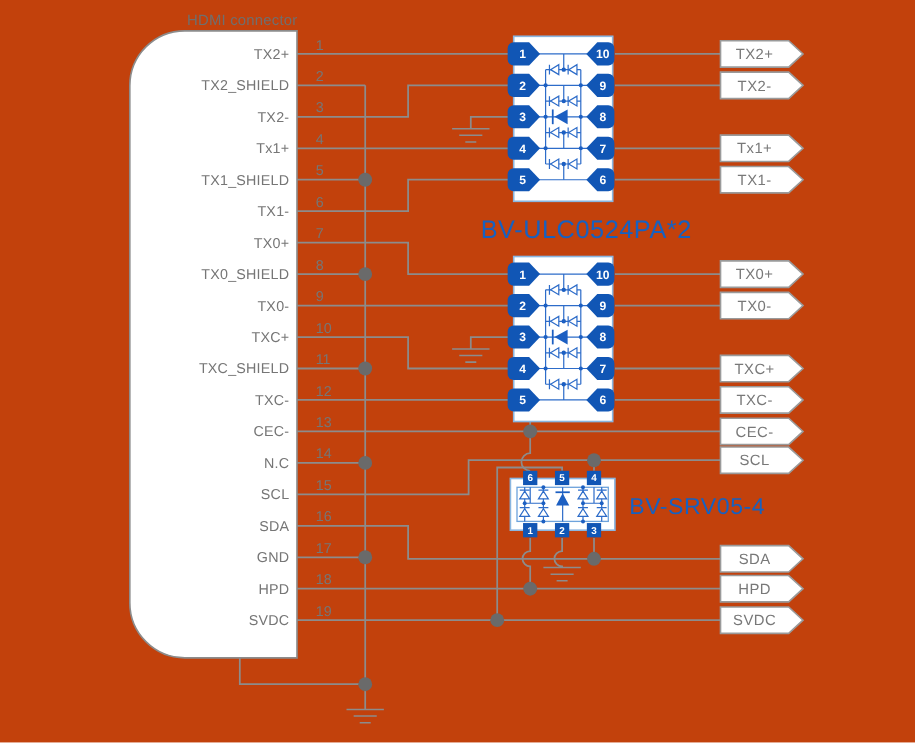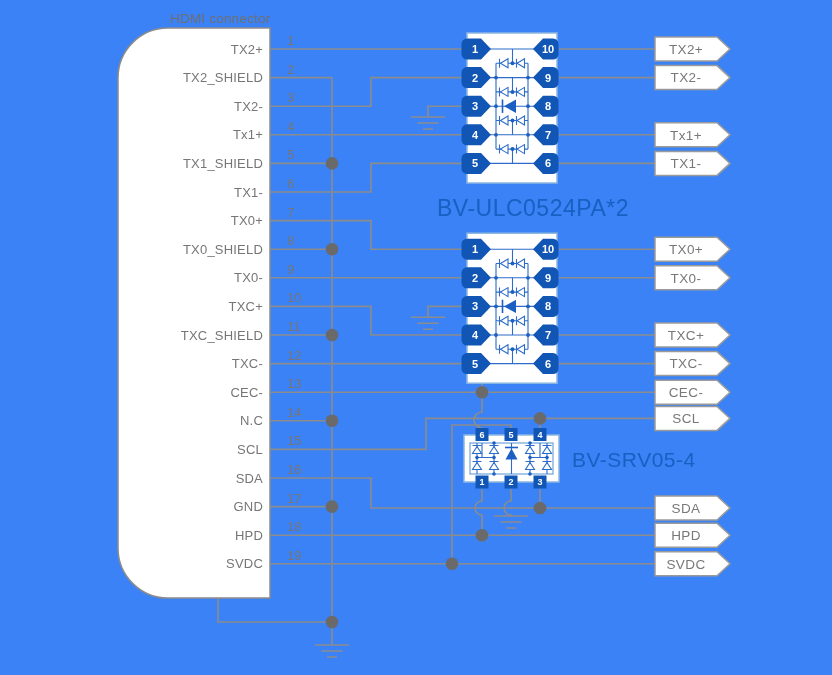--- a/index.html
+++ b/index.html
@@ -1,16 +1,16 @@
 <!DOCTYPE html>
 <html><head>
 <meta charset="utf-8">
 <style>
   html,body{margin:0;padding:0;background:#ffffff;}
-  .stage{position:relative;width:832px;height:675px;background:#3b82f6;overflow:hidden;
+  .stage{position:relative;width:832px;height:675px;background:#c2410c;overflow:hidden;
          font-family:"Liberation Sans", sans-serif;}
   svg{position:absolute;inset:0;}
   svg text{font-family:"Liberation Sans", sans-serif;}
   .wire{stroke:#8c8c8c;stroke-width:1.6;fill:none;}
   .thin{stroke:#8c8c8c;stroke-width:1.4;fill:none;}
   .outline{stroke:#8c8c8c;stroke-width:1.5;fill:#ffffff;}
   .dot{fill:#6a6a6a;}
   .icbox{fill:#ffffff;stroke:#8ab6e0;stroke-width:1.5;}
   .pin{fill:#1156b5;stroke:none;}
   .pin-num{fill:#ffffff;font-size:11px;font-weight:bold;text-anchor:middle;}

